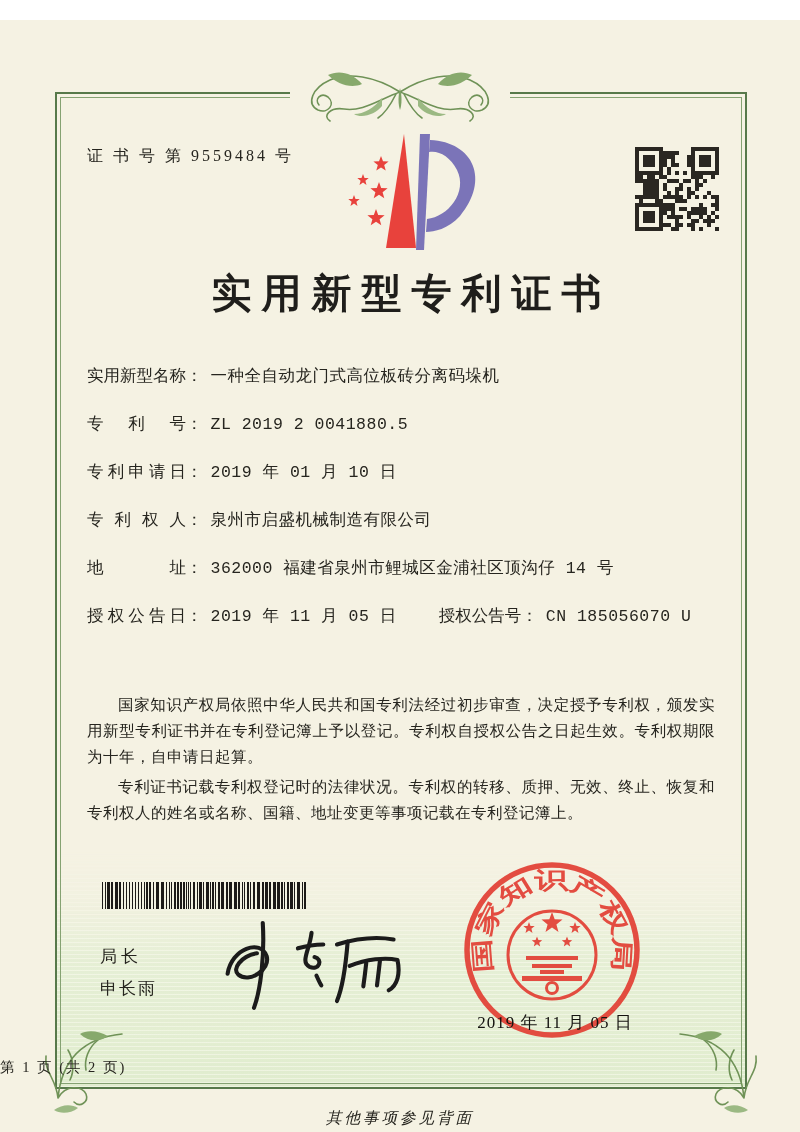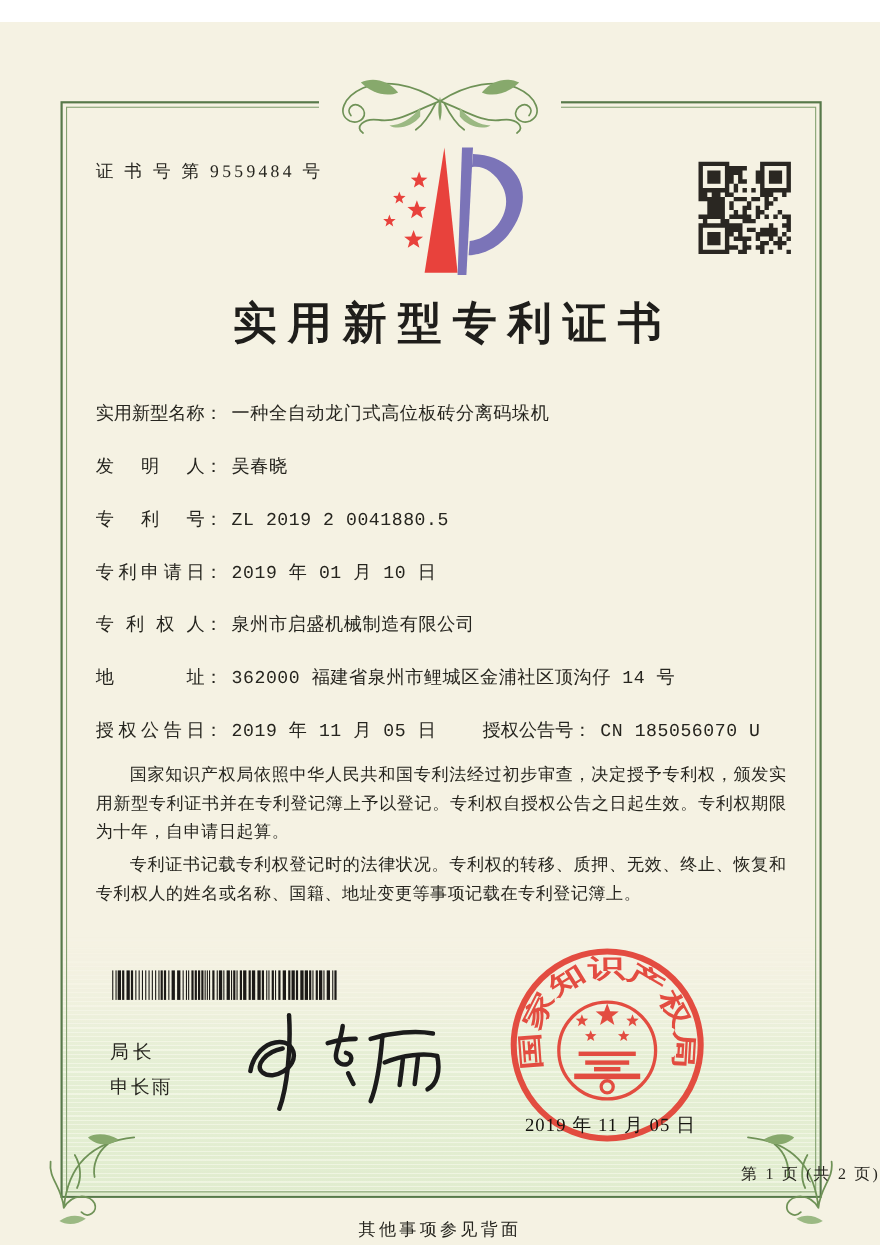--- a/index.html
+++ b/index.html
@@ -28,22 +28,22 @@
   .bodytext p{margin:0 0 4px 0;text-indent:2em;}
   .barcode{position:absolute;left:100px;top:862px;}
   .director-role{position:absolute;left:100px;top:925px;font-size:17px;letter-spacing:4px;
       font-family:"Liberation Sans","DejaVu Sans",sans-serif;}
   .director-name{position:absolute;left:100px;top:957px;font-size:17px;letter-spacing:2px;
       font-family:"Liberation Sans","DejaVu Sans",sans-serif;}
   .signature{position:absolute;left:212px;top:892px;}
   .seal{position:absolute;left:462px;top:840px;opacity:.9;}
   .seal-date{position:absolute;left:455px;top:991px;width:200px;text-align:center;
              font-size:17px;color:#14130f;letter-spacing:1px;}
-  .page-no{position:absolute;left:0;right:0;top:1038px;text-align:right;font-size:14.5px;letter-spacing:2px;}
-  .back-note{position:absolute;left:0;right:0;top:1088px;text-align:center;font-size:15.5px;letter-spacing:3px;}
+  .page-no{position:absolute;left:0;right:0;top:1038px;text-align:left;font-size:14.5px;letter-spacing:2px;}
+  .back-note{position:absolute;left:0;right:0;top:1088px;text-align:center;font-size:15.5px;letter-spacing:3px;font-style:italic;}
   .ornament-top{position:absolute;left:290px;top:44px;background:#f5f2e3;}
   .corner{position:absolute;}
   .corner-left{left:38px;top:1006px;}
   .corner-right{left:672px;top:1006px;transform:scaleX(-1);}
 </style>
 </head>
 <body>
 
 <div class="page">
 
@@ -110,23 +110,20 @@
     <svg id="qr" width="90" height="90" viewBox="0 0 90 90">
         <path d="M3 3h4v4h-4zM7 3h4v4h-4zM11 3h4v4h-4zM15 3h4v4h-4zM19 3h4v4h-4zM23 3h4v4h-4zM27 3h4v4h-4zM59 3h4v4h-4zM63 3h4v4h-4zM67 3h4v4h-4zM71 3h4v4h-4zM75 3h4v4h-4zM79 3h4v4h-4zM83 3h4v4h-4zM3 7h4v4h-4zM27 7h4v4h-4zM31 7h4v4h-4zM35 7h4v4h-4zM39 7h4v4h-4zM43 7h4v4h-4zM59 7h4v4h-4zM83 7h4v4h-4zM3 11h4v4h-4zM11 11h4v4h-4zM15 11h4v4h-4zM19 11h4v4h-4zM27 11h4v4h-4zM31 11h4v4h-4zM35 11h4v4h-4zM39 11h4v4h-4zM55 11h4v4h-4zM59 11h4v4h-4zM67 11h4v4h-4zM71 11h4v4h-4zM75 11h4v4h-4zM83 11h4v4h-4zM3 15h4v4h-4zM11 15h4v4h-4zM15 15h4v4h-4zM19 15h4v4h-4zM27 15h4v4h-4zM31 15h4v4h-4zM39 15h4v4h-4zM55 15h4v4h-4zM59 15h4v4h-4zM67 15h4v4h-4zM71 15h4v4h-4zM75 15h4v4h-4zM83 15h4v4h-4zM3 19h4v4h-4zM11 19h4v4h-4zM15 19h4v4h-4zM19 19h4v4h-4zM27 19h4v4h-4zM31 19h4v4h-4zM39 19h4v4h-4zM43 19h4v4h-4zM55 19h4v4h-4zM59 19h4v4h-4zM67 19h4v4h-4zM71 19h4v4h-4zM75 19h4v4h-4zM83 19h4v4h-4zM3 23h4v4h-4zM27 23h4v4h-4zM35 23h4v4h-4zM59 23h4v4h-4zM83 23h4v4h-4zM3 27h4v4h-4zM7 27h4v4h-4zM11 27h4v4h-4zM15 27h4v4h-4zM19 27h4v4h-4zM23 27h4v4h-4zM27 27h4v4h-4zM35 27h4v4h-4zM43 27h4v4h-4zM51 27h4v4h-4zM59 27h4v4h-4zM63 27h4v4h-4zM67 27h4v4h-4zM71 27h4v4h-4zM75 27h4v4h-4zM79 27h4v4h-4zM83 27h4v4h-4zM3 31h4v4h-4zM7 31h4v4h-4zM15 31h4v4h-4zM19 31h4v4h-4zM27 31h4v4h-4zM31 31h4v4h-4zM59 31h4v4h-4zM63 31h4v4h-4zM67 31h4v4h-4zM79 31h4v4h-4zM3 35h4v4h-4zM7 35h4v4h-4zM11 35h4v4h-4zM15 35h4v4h-4zM19 35h4v4h-4zM23 35h4v4h-4zM35 35h4v4h-4zM39 35h4v4h-4zM43 35h4v4h-4zM51 35h4v4h-4zM55 35h4v4h-4zM63 35h4v4h-4zM71 35h4v4h-4zM11 39h4v4h-4zM15 39h4v4h-4zM19 39h4v4h-4zM23 39h4v4h-4zM31 39h4v4h-4zM47 39h4v4h-4zM63 39h4v4h-4zM67 39h4v4h-4zM11 43h4v4h-4zM15 43h4v4h-4zM19 43h4v4h-4zM23 43h4v4h-4zM31 43h4v4h-4zM43 43h4v4h-4zM47 43h4v4h-4zM55 43h4v4h-4zM63 43h4v4h-4zM11 47h4v4h-4zM15 47h4v4h-4zM19 47h4v4h-4zM23 47h4v4h-4zM35 47h4v4h-4zM43 47h4v4h-4zM55 47h4v4h-4zM59 47h4v4h-4zM75 47h4v4h-4zM3 51h4v4h-4zM7 51h4v4h-4zM11 51h4v4h-4zM15 51h4v4h-4zM19 51h4v4h-4zM23 51h4v4h-4zM31 51h4v4h-4zM35 51h4v4h-4zM39 51h4v4h-4zM43 51h4v4h-4zM47 51h4v4h-4zM55 51h4v4h-4zM63 51h4v4h-4zM71 51h4v4h-4zM79 51h4v4h-4zM83 51h4v4h-4zM7 55h4v4h-4zM23 55h4v4h-4zM27 55h4v4h-4zM43 55h4v4h-4zM47 55h4v4h-4zM51 55h4v4h-4zM83 55h4v4h-4zM3 59h4v4h-4zM7 59h4v4h-4zM11 59h4v4h-4zM15 59h4v4h-4zM19 59h4v4h-4zM23 59h4v4h-4zM27 59h4v4h-4zM31 59h4v4h-4zM35 59h4v4h-4zM39 59h4v4h-4zM67 59h4v4h-4zM79 59h4v4h-4zM83 59h4v4h-4zM3 63h4v4h-4zM27 63h4v4h-4zM31 63h4v4h-4zM35 63h4v4h-4zM39 63h4v4h-4zM47 63h4v4h-4zM51 63h4v4h-4zM59 63h4v4h-4zM63 63h4v4h-4zM67 63h4v4h-4zM71 63h4v4h-4zM83 63h4v4h-4zM3 67h4v4h-4zM11 67h4v4h-4zM15 67h4v4h-4zM19 67h4v4h-4zM27 67h4v4h-4zM31 67h4v4h-4zM39 67h4v4h-4zM55 67h4v4h-4zM59 67h4v4h-4zM63 67h4v4h-4zM67 67h4v4h-4zM71 67h4v4h-4zM79 67h4v4h-4zM3 71h4v4h-4zM11 71h4v4h-4zM15 71h4v4h-4zM19 71h4v4h-4zM27 71h4v4h-4zM35 71h4v4h-4zM39 71h4v4h-4zM43 71h4v4h-4zM47 71h4v4h-4zM55 71h4v4h-4zM67 71h4v4h-4zM75 71h4v4h-4zM83 71h4v4h-4zM3 75h4v4h-4zM11 75h4v4h-4zM15 75h4v4h-4zM19 75h4v4h-4zM27 75h4v4h-4zM43 75h4v4h-4zM59 75h4v4h-4zM63 75h4v4h-4zM71 75h4v4h-4zM75 75h4v4h-4zM79 75h4v4h-4zM3 79h4v4h-4zM27 79h4v4h-4zM31 79h4v4h-4zM35 79h4v4h-4zM43 79h4v4h-4zM47 79h4v4h-4zM55 79h4v4h-4zM59 79h4v4h-4zM75 79h4v4h-4zM3 83h4v4h-4zM7 83h4v4h-4zM11 83h4v4h-4zM15 83h4v4h-4zM19 83h4v4h-4zM23 83h4v4h-4zM27 83h4v4h-4zM39 83h4v4h-4zM43 83h4v4h-4zM59 83h4v4h-4zM67 83h4v4h-4zM83 83h4v4h-4z" fill="#2a2722"></path>
       </svg>
   </div>
 
   <div class="title">实用新型专利证书</div>
 
   <div class="fields">
     <div class="frow">
       <span class="flabel">实用新型名称</span><span class="colon">：</span><span class="fvalue">一种全自动龙门式高位板砖分离码垛机</span>
-    </div>
-    <div class="frow">
-      <span class="flabel">发明人</span><span class="colon">：</span><span class="fvalue">吴春晓</span>
     </div>
     <div class="frow">
       <span class="flabel">专利号</span><span class="colon">：</span><span class="fvalue">ZL 2019 2 0041880.5</span>
     </div>
     <div class="frow">
       <span class="flabel">专利申请日</span><span class="colon">：</span><span class="fvalue">2019 年 01 月 10 日</span>
     </div>
     <div class="frow">
       <span class="flabel">专利权人</span><span class="colon">：</span><span class="fvalue">泉州市启盛机械制造有限公司</span>
     </div>

